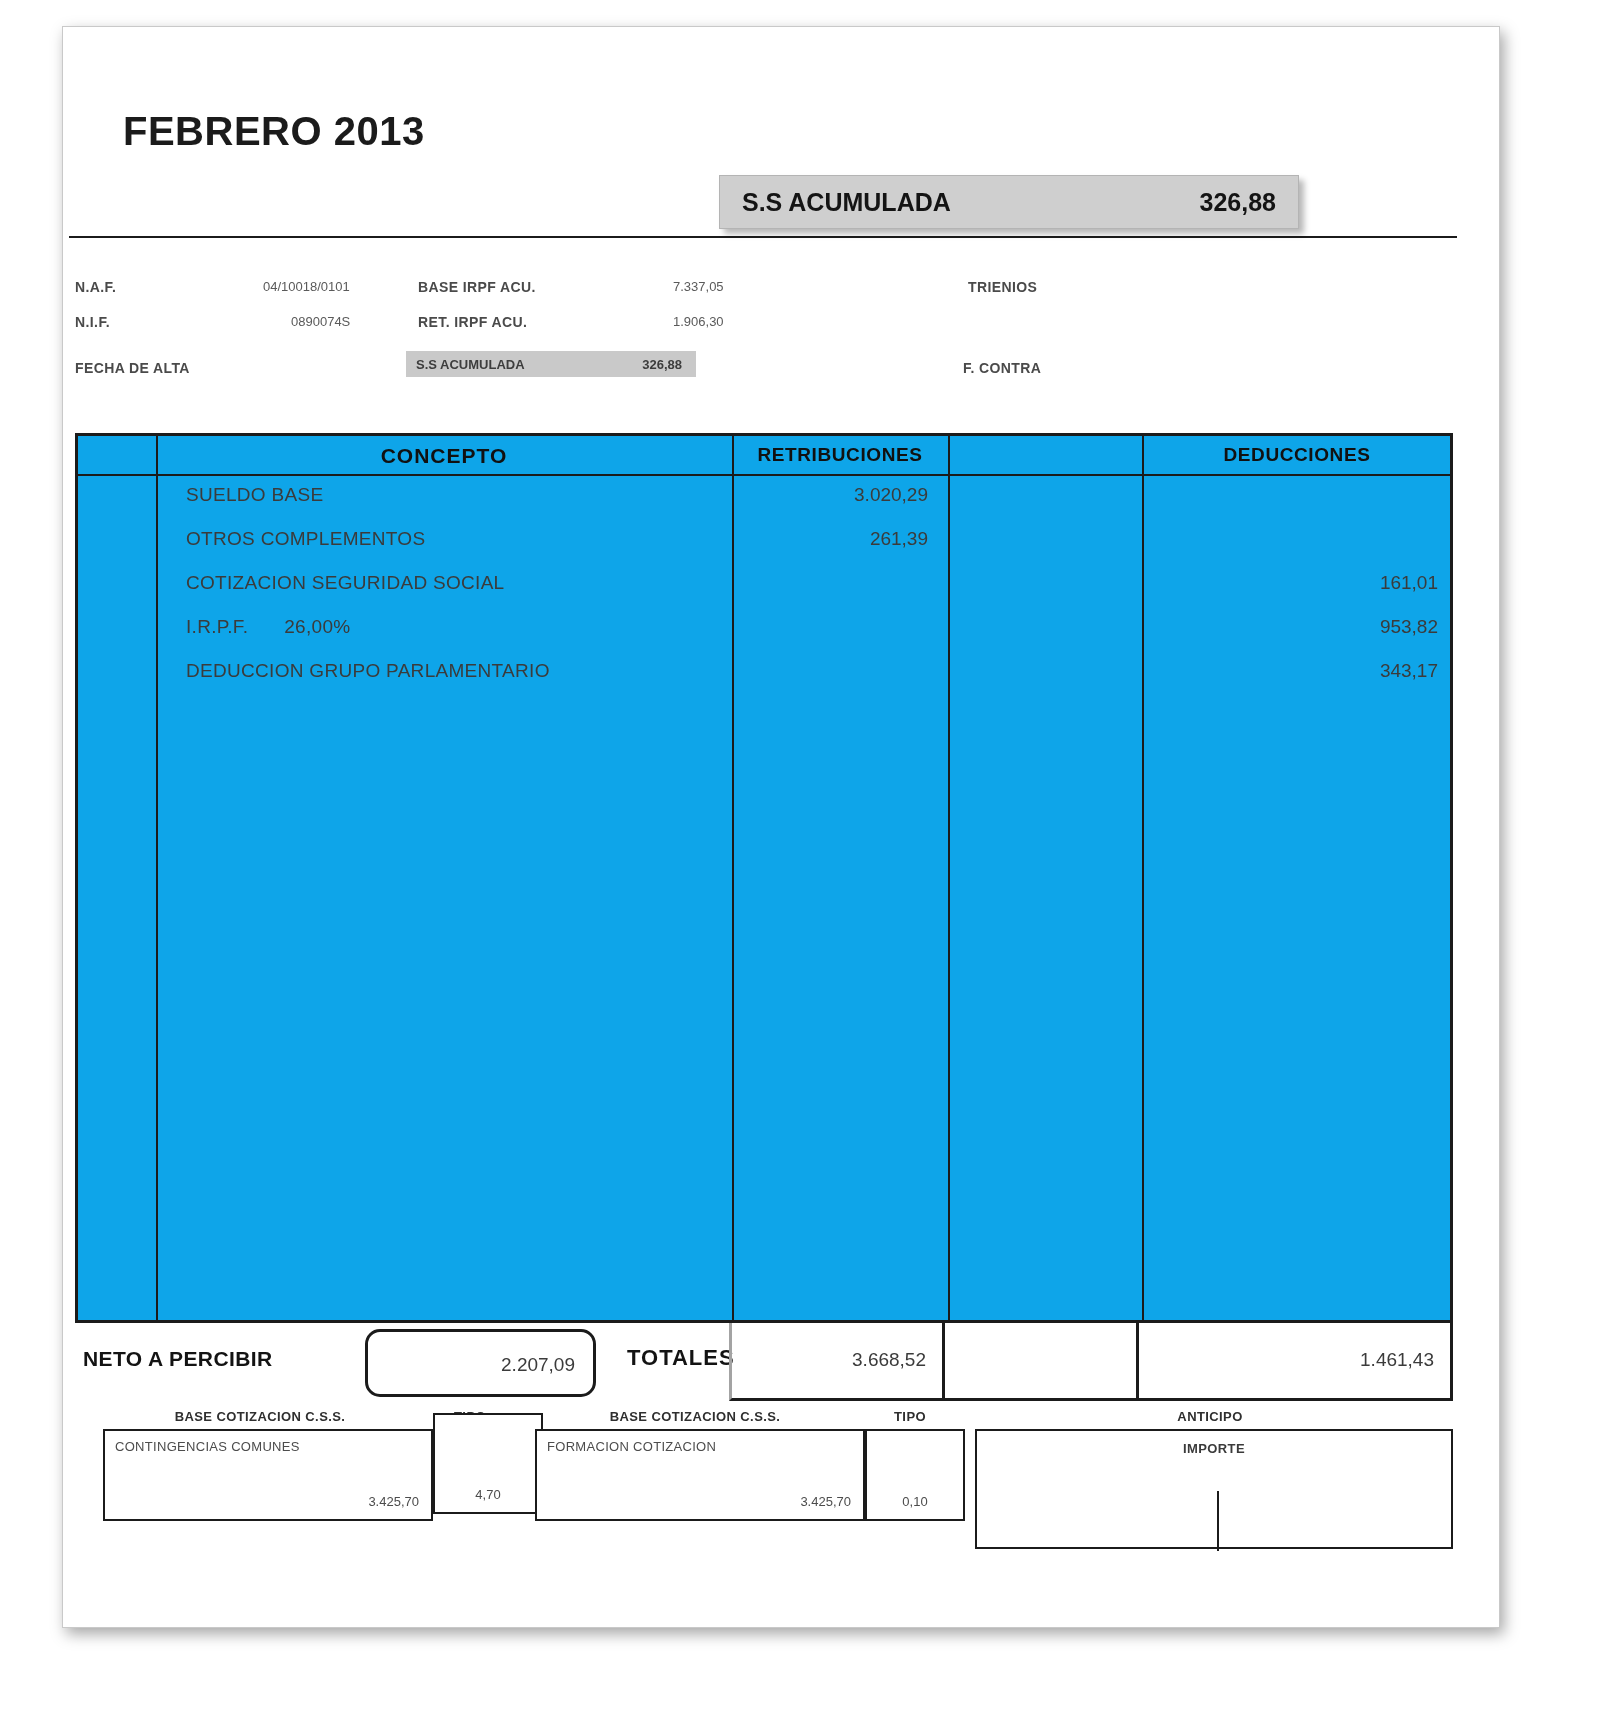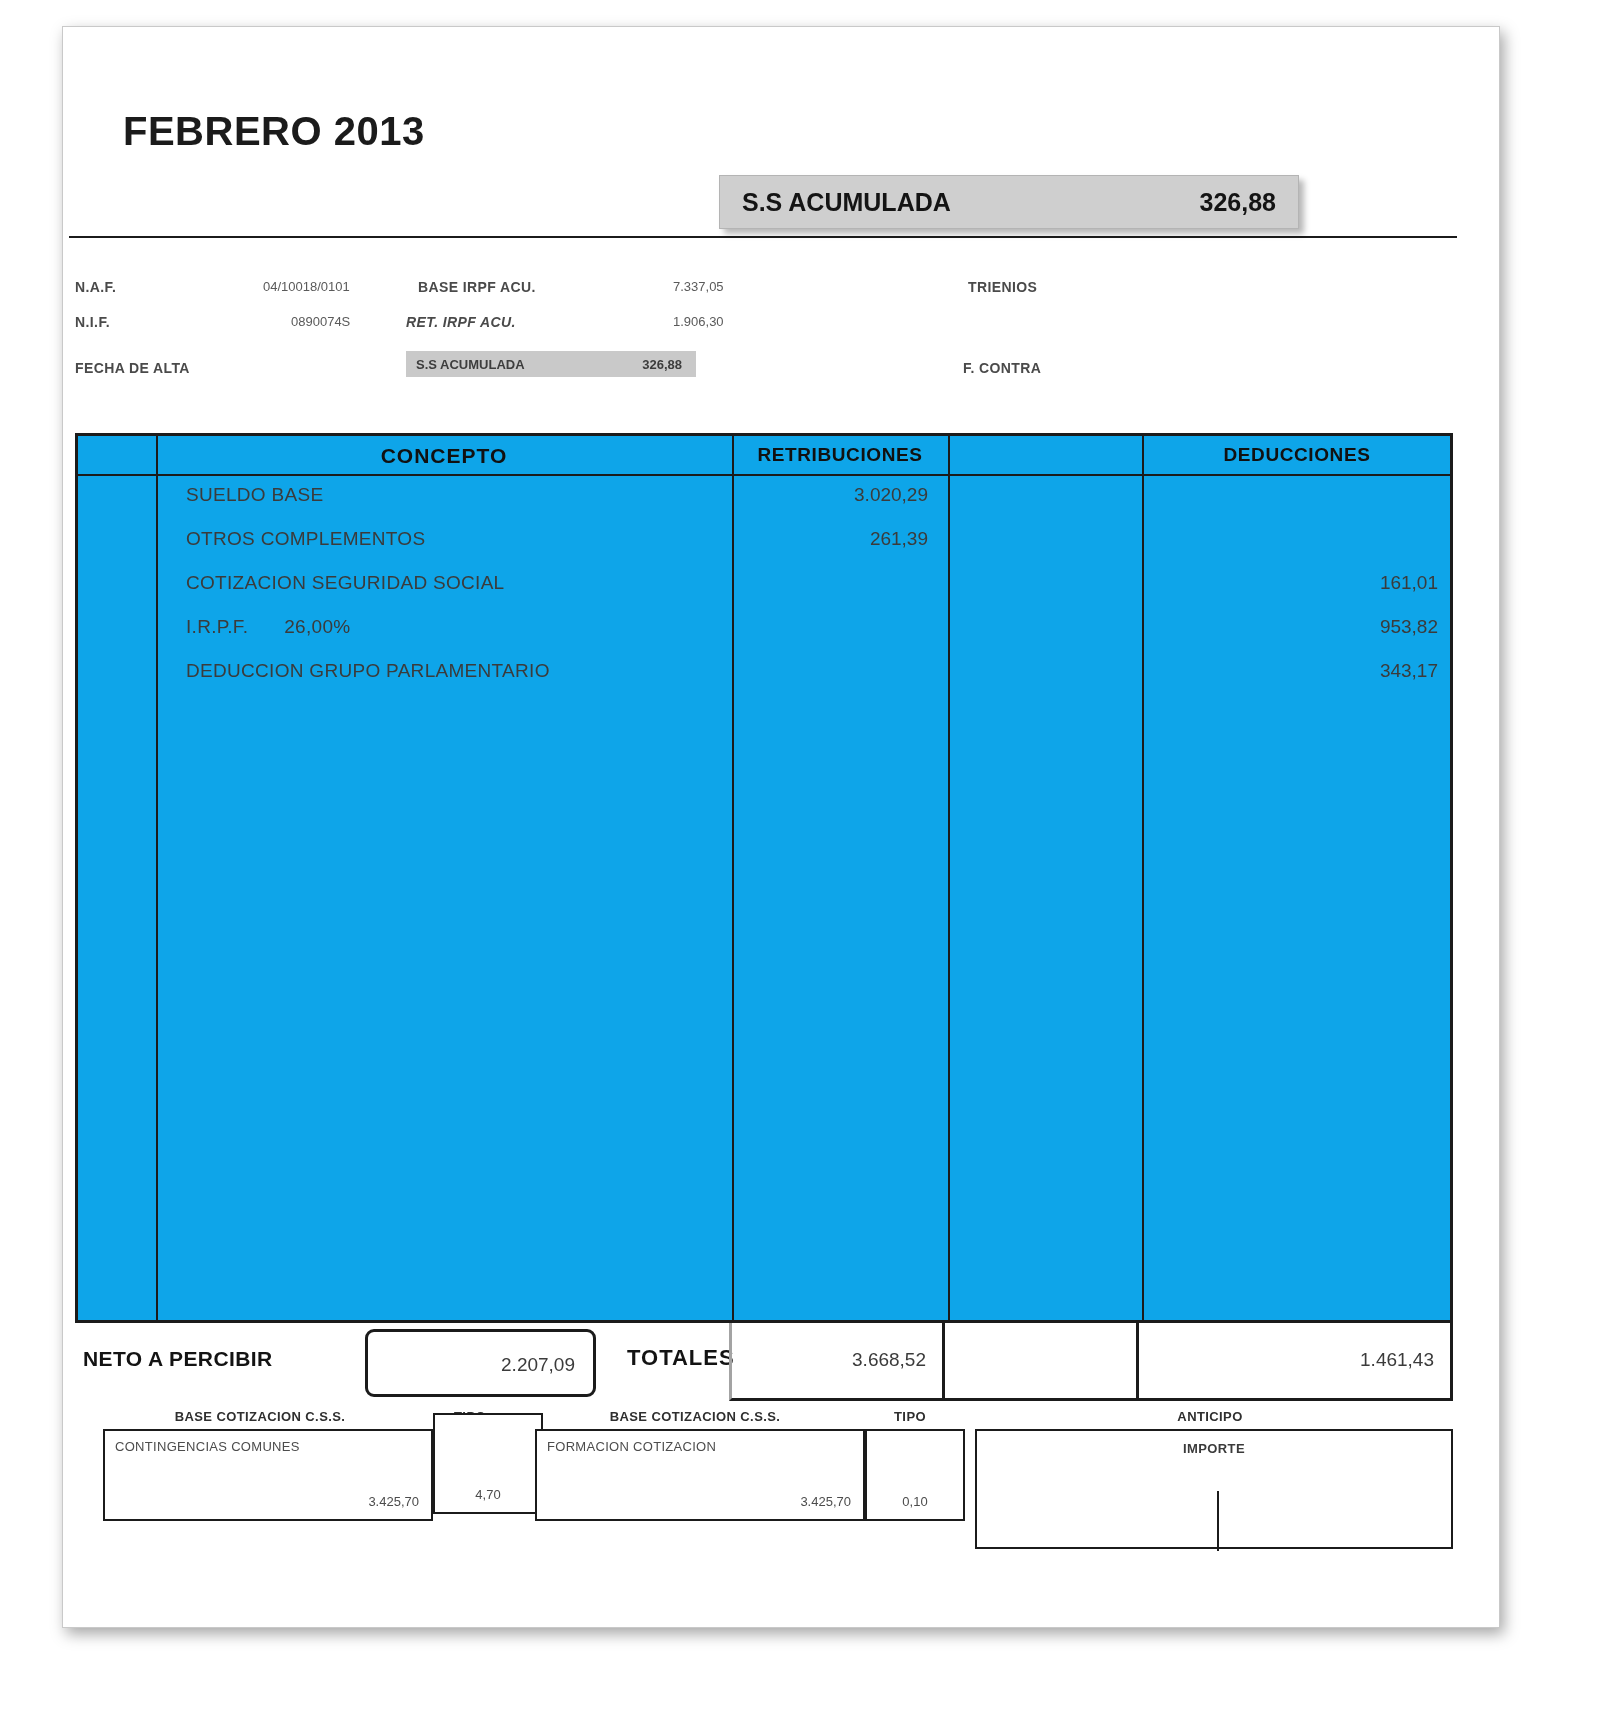--- a/index.html
+++ b/index.html
@@ -106,21 +106,21 @@
   }
   .naf-l  { left: 12px;  top: 22px; }
   .naf-v  { left: 200px; top: 22px; }
   .nif-l  { left: 12px;  top: 57px; }
   .nif-v  { left: 228px; top: 57px; }
   .alta-l { left: 12px;  top: 103px; }
   .alta-v { left: 240px; top: 103px; }
 
   .birpf-l { left: 355px; top: 22px; }
   .birpf-v { left: 610px; top: 22px; }
-  .rirpf-l { left: 343px; top: 57px; font-style: italic; }
+  .rirpf-l { left: 355px; top: 57px; }
   .rirpf-v { left: 610px; top: 57px; }
 
   .ss-small {
     position: absolute;
     left: 343px;
     top: 94px;
     width: 290px;
     height: 26px;
     background: #c9c9c9;
   }
@@ -266,21 +266,21 @@
     color: #131313;
     letter-spacing: 0.4px;
   }
   .neto-box {
     position: absolute;
     left: 290px;
     top: 6px;
     width: 225px;
     height: 62px;
     border: 3px solid #1b1b1b;
-    border-radius: 9px;
+    border-radius: 15px;
     background: #fff;
   }
   .neto-box .v {
     position: absolute;
     right: 18px;
     top: 22px;
     font-size: 19px;
     color: #3b3b3b;
   }
   .totales-label {

